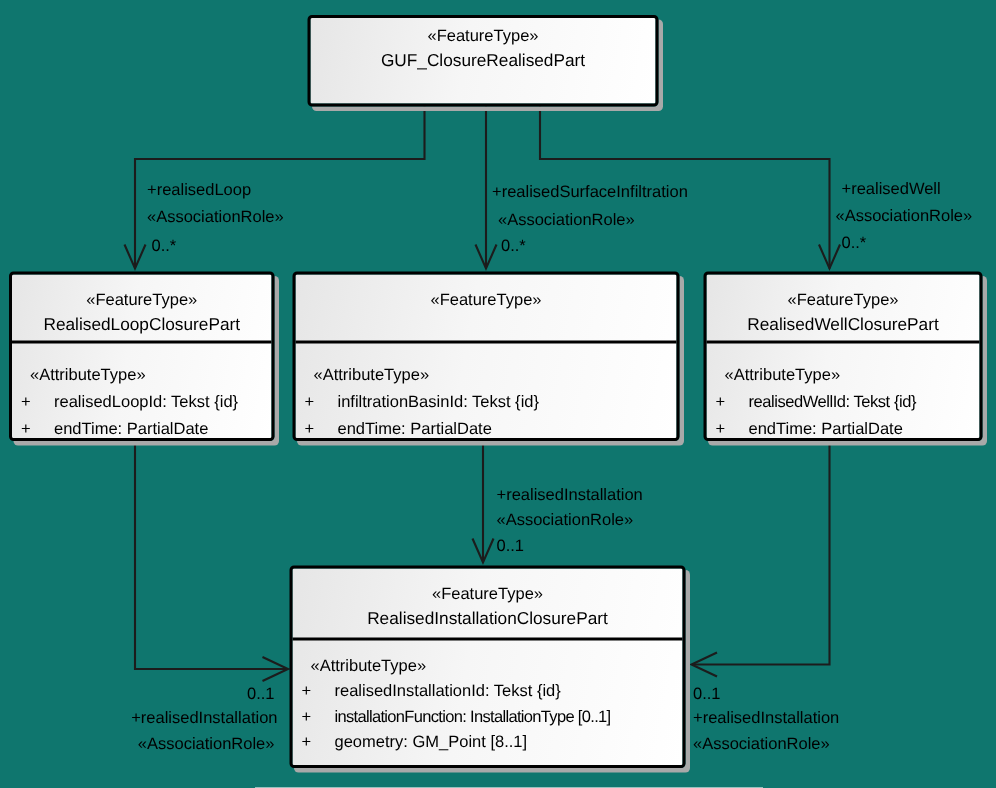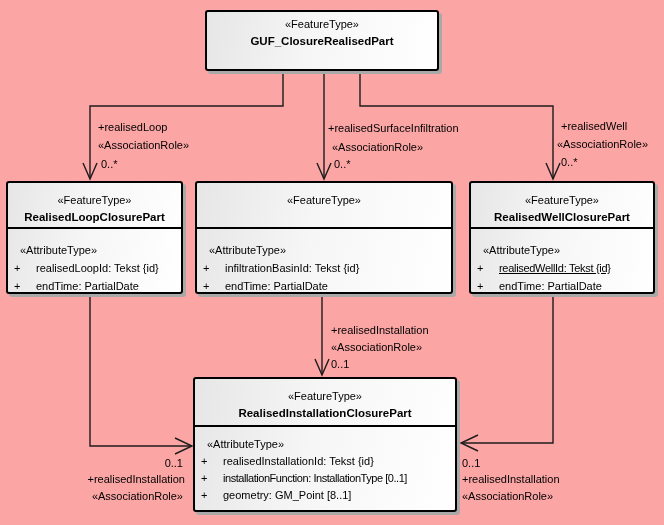--- a/index.html
+++ b/index.html
@@ -1,30 +1,30 @@
 <!DOCTYPE html>
 <html><head>
 <meta charset="utf-8">
 <style>
   html,body{margin:0;padding:0;background:#ffffff;}
-  .canvas{position:relative;width:664px;height:525px;background:#fca5a5;
+  .canvas{position:relative;width:664px;height:525px;background:#0f766e;
           font-family:"Liberation Sans", sans-serif;color:#000;overflow:hidden;}
   .connectors{position:absolute;left:0;top:0;z-index:1;}
   .uml-class{position:absolute;z-index:2;box-sizing:border-box;
              background:linear-gradient(100deg,#e6e6e6 0%,#f6f6f6 45%,#ffffff 100%);
              border:2px solid #000;border-radius:3px;box-shadow:3px 3px 0 #a9a9a9;}
   .cls-header{text-align:center;box-sizing:border-box;}
   .stereotype{font-size:11px;line-height:17px;display:block;}
-  .cls-name{font-size:11.5px;font-weight:bold;line-height:17px;display:block;}
+  .cls-name{font-size:11.5px;font-weight:normal;line-height:17px;display:block;}
   .attrs{border-top:2px solid #000;box-sizing:border-box;}
   .attr-header{font-size:11px;line-height:13px;margin-left:12px;}
   .attr-row{font-size:11px;line-height:13px;white-space:nowrap;}
   .vis{display:inline-block;width:28px;padding-left:6px;box-sizing:border-box;}
   .condensed{letter-spacing:-0.45px;}
-  .condensed2{letter-spacing:-0.3px;text-decoration:underline;}
+  .condensed2{letter-spacing:-0.3px;}
   
   .box-top{left:205px;top:10px;width:234px;height:61px;}
   .box-top .cls-header{padding-top:4px;}
   .box-loop{left:6px;top:181px;width:177px;height:113px;}
   .box-surface{left:195px;top:181px;width:258px;height:113px;}
   .box-well{left:469px;top:181px;width:186px;height:113px;}
   .mid .cls-header{height:44px;padding-top:9px;}
   .mid .attr-header{margin-top:15px;}
   .mid .attr-row{margin-top:5px;}
   .box-inst{left:193px;top:377px;width:264px;height:135px;}

